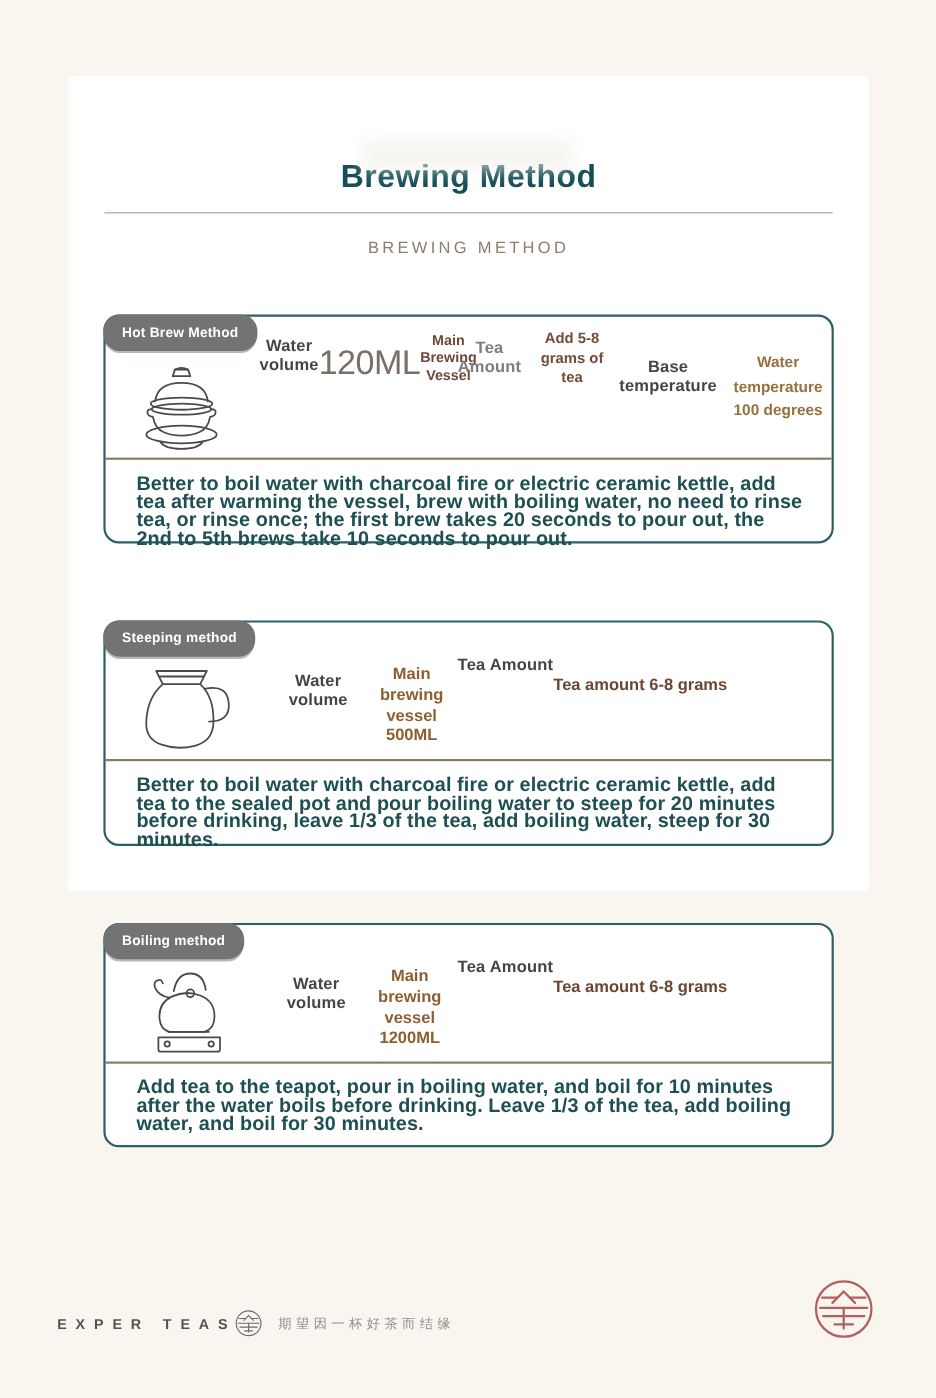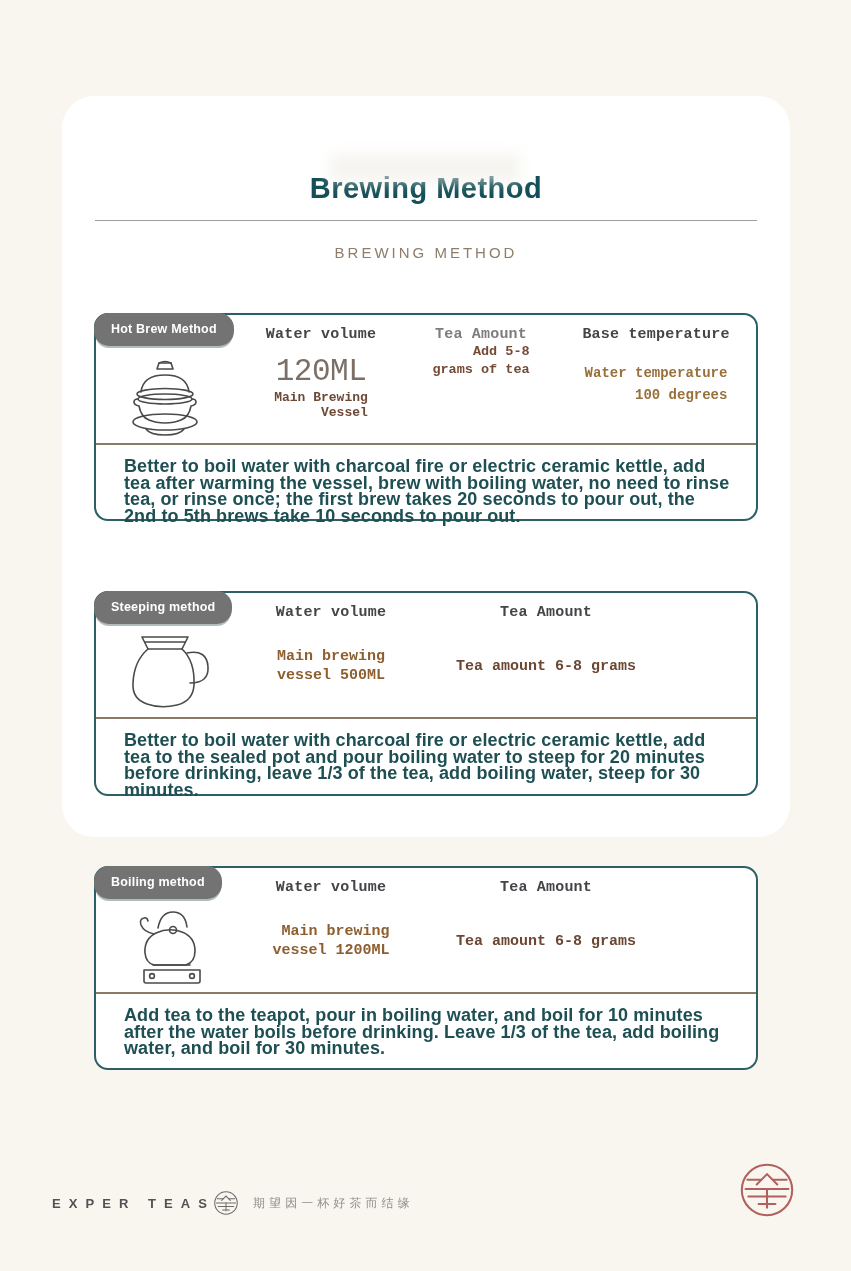--- a/index.html
+++ b/index.html
@@ -3,22 +3,22 @@
 <meta charset="utf-8">
 <style>
   html,body{margin:0;padding:0;}
   body{
     width:851px;height:1271px;position:relative;
     background:#f8f6ee;
     font-family:"Liberation Sans", sans-serif;
     overflow:hidden;
   }
   .panel{
-    position:absolute;left:62px;top:96px;width:728px;height:741px;
-    background:#ffffff;border-radius:32px;
+    position:absolute;left:62px;top:69px;width:728px;height:741px;
+    background:#ffffff;border-radius:4px;
   }
   .smudge{
     position:absolute;left:268px;top:58px;width:190px;height:28px;
     background:#f1efe8;filter:blur(7px);opacity:.65;
   }
   .page-title{
     margin:76px 0 0;text-align:center;
     font-size:29px;font-weight:bold;color:#134f58;letter-spacing:.5px;
   }
   .title-rule{
@@ -40,21 +40,21 @@
     font-size:12.5px;font-weight:bold;letter-spacing:.2px;
     height:33px;line-height:33px;padding:0 17px;border-radius:15px;
     box-shadow:0 3px 0 -1px rgba(30,62,66,.35);
     white-space:nowrap;
   }
   .card-info{display:grid;align-items:start;}
   .card-info.cols-3{grid-template-columns:140px 170px 150px 200px;height:128px;}
   .card-info.cols-2{grid-template-columns:150px 170px 260px;height:124px;}
   .icon-cell{display:flex;justify-content:center;align-items:flex-start;padding-top:40px;}
   .cols-2 .icon-cell{padding-top:36px;}
-  .col{display:flex;flex-direction:column;align-items:center;text-align:right;padding-top:11px;font-family:Liberation Mono, monospace;}
+  .col{display:flex;flex-direction:row;align-items:center;text-align:center;padding-top:11px;}
   .col-header{font-size:15px;font-weight:bold;color:#454549;letter-spacing:.2px;}
   .col-header.muted{color:#7d7d81;}
   .big-value{
     margin-top:13px;font-size:31px;font-weight:200;color:#7c6f66;
     letter-spacing:-.5px;line-height:1;
   }
   .value{white-space:pre-line;font-weight:bold;}
   .v-sub{margin-top:3px;font-size:13px;color:#6e4837;line-height:1.18;}
   .v-brown{font-size:13.5px;color:#744b36;line-height:1.3;}
   .v-gold{margin-top:20px;font-size:14px;color:#97703c;line-height:1.55;}

